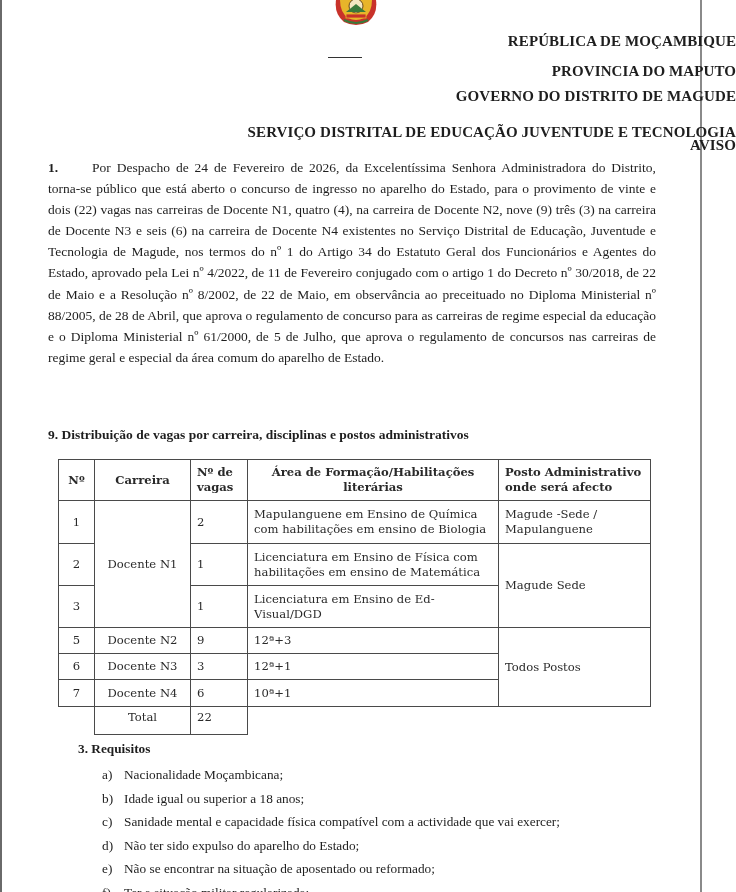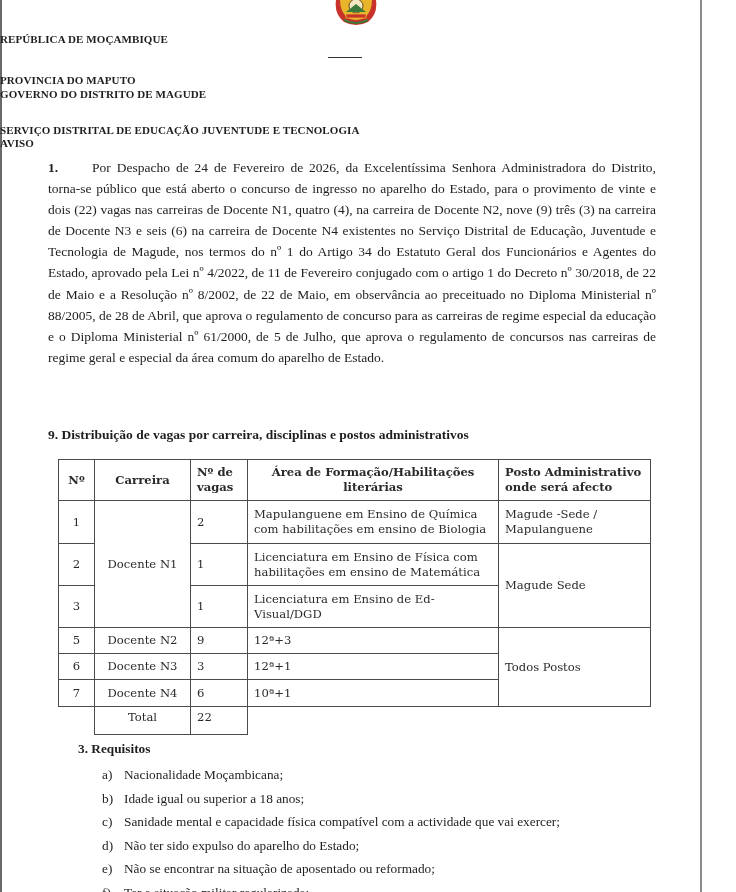--- a/index.html
+++ b/index.html
@@ -11,22 +11,22 @@
   .border-left {
     position: absolute; left: 0; top: 0; width: 2px; height: 892px; background: #6a6a6a;
   }
   .border-right {
     position: absolute; left: 700px; top: 0; width: 2px; height: 892px; background: #8a8a8a;
   }
   .emblem {
     position: absolute; left: 332px; top: 0; width: 48px; height: 26px;
   }
   .head-line {
-    position: absolute; left: 0; width: 736px; text-align: left;
-    font-weight: bold; font-size: 11px; letter-spacing: 0.1px;
+    position: absolute; left: 0; width: 736px; text-align: right;
+    font-weight: bold; font-size: 15px; letter-spacing: 0.1px;
   }
   .rule {
     position: absolute; left: 328px; top: 57px; width: 34px; height: 1px; background: #333;
   }
   .para {
     position: absolute; left: 48px; top: 150px; width: 608px;
     font-size: 13.5px; line-height: 21.1px; text-align: justify;
   }
   .para .num { font-weight: bold; display: inline-block; width: 44px; }
   .section-title {
@@ -70,21 +70,21 @@
   <path d="M4 0 Q2 14 12 22 Q24 28 36 22 Q46 14 44 0 Z" fill="#c8322a"></path>
   <path d="M8 0 Q8 12 16 18 Q24 22 32 18 Q40 12 40 0 Z" fill="#e8b52a"></path>
   <circle cx="24" cy="6" r="7" fill="#f4e6c0" stroke="#6b4b1a" stroke-width="1"></circle>
   <path d="M14 12 L24 4 L34 12 Z" fill="#3a7a3a"></path>
   <rect x="14" y="14" width="20" height="4" fill="#c8322a" stroke="#e8b52a" stroke-width="0.8"></rect>
   <path d="M12 20 Q24 26 36 20" stroke="#3a7a3a" stroke-width="2" fill="none"></path>
 </svg>
 
 <div class="head-line" style="top:33px;">REPÚBLICA DE MOÇAMBIQUE</div>
 <div class="rule"></div>
-<div class="head-line" style="top:74px;">PROVINCIA DO MAPUTO</div>
+<div class="head-line" style="top:63px;">PROVINCIA DO MAPUTO</div>
 <div class="head-line" style="top:88px;">GOVERNO DO DISTRITO DE MAGUDE</div>
 <div class="head-line" style="top:124px;">SERVIÇO DISTRITAL DE EDUCAÇÃO JUVENTUDE E TECNOLOGIA</div>
 <div class="head-line" style="top:137px;">AVISO</div>
 
 <div class="para" style="top:157px;">
   <span class="num">1.</span><span>Por Despacho de 24 de Fevereiro de 2026, da Excelentíssima Senhora Administradora do Distrito, torna-se público que está aberto o concurso de ingresso no aparelho do Estado, para o provimento de vinte e dois  (22) vagas nas carreiras de Docente N1, quatro (4), na carreira de Docente N2, nove (9) três  (3) na carreira de Docente N3 e seis (6) na carreira de Docente N4 existentes no Serviço Distrital de Educação, Juventude e Tecnologia de Magude, nos termos do nº 1 do Artigo 34 do Estatuto Geral dos Funcionários e Agentes do Estado, aprovado pela Lei nº 4/2022, de 11 de Fevereiro conjugado com o artigo 1 do Decreto nº 30/2018, de 22 de Maio e a Resolução nº 8/2002, de 22 de Maio, em observância ao preceituado no Diploma Ministerial nº 88/2005, de 28 de Abril, que aprova o regulamento de concurso para as carreiras de regime especial da educação e o Diploma Ministerial nº 61/2000, de 5 de Julho, que aprova o regulamento de concursos nas carreiras de regime geral e especial da área comum do aparelho de Estado.</span>
 </div>
 
 <div class="section-title" style="top:427px;">9. Distribuição de vagas por carreira, disciplinas e postos administrativos</div>
 

